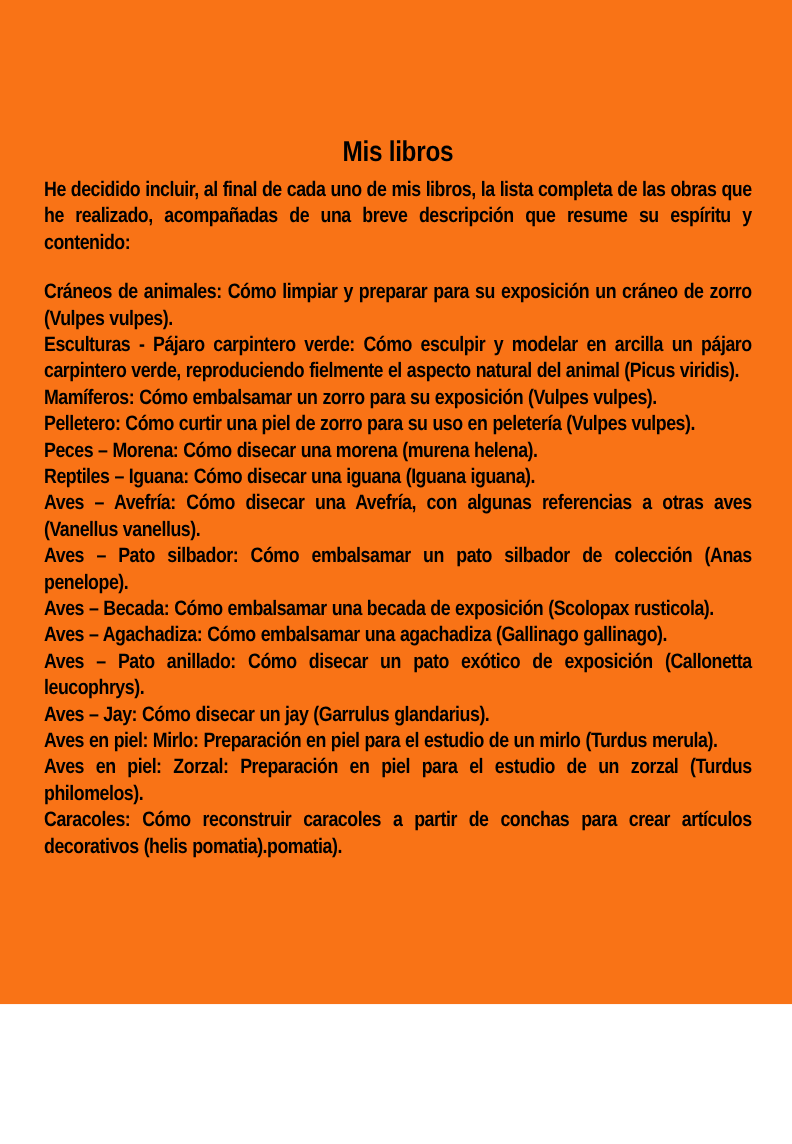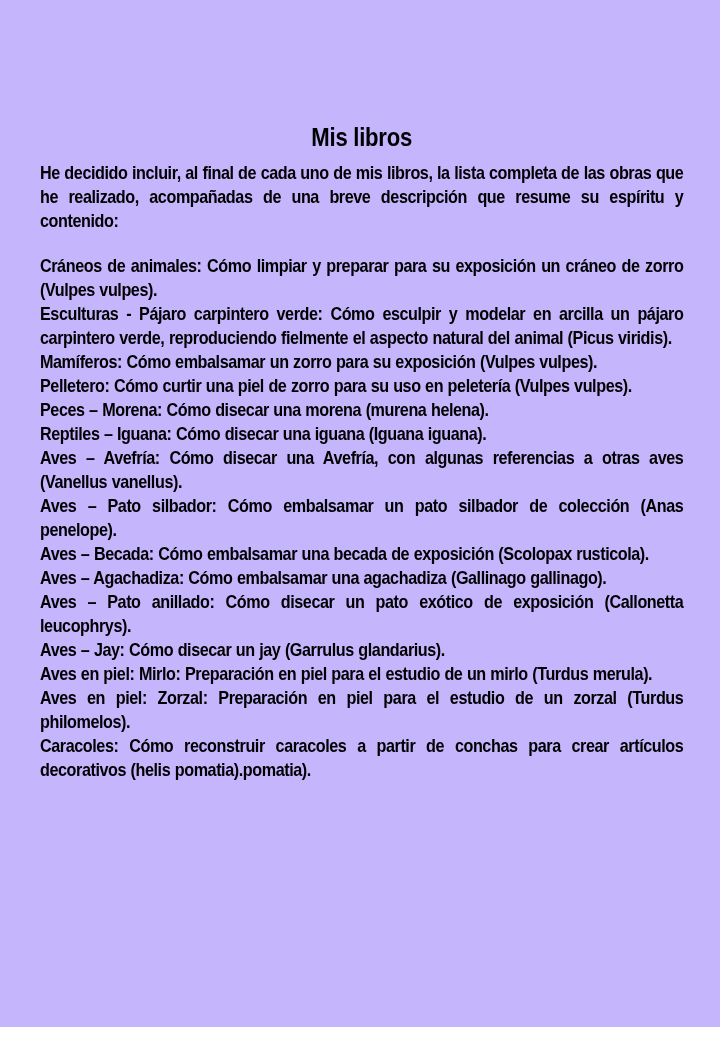--- a/index.html
+++ b/index.html
@@ -3,22 +3,22 @@
 <meta charset="utf-8">
 <style>
   html, body {
     margin: 0;
     padding: 0;
     background: #ffffff;
   }
   .page {
     position: relative;
     width: 720px;
-    height: 1027px;
-    background: #c4b5fd;
+    height: 913px;
+    background: #f97316;
     overflow: hidden;
     font-family: "Liberation Sans", "DejaVu Sans", sans-serif;
     color: #000000;
   }
   
   .content {
     position: absolute;
     top: 122px;
     left: 40px;
     width: 756px;            

